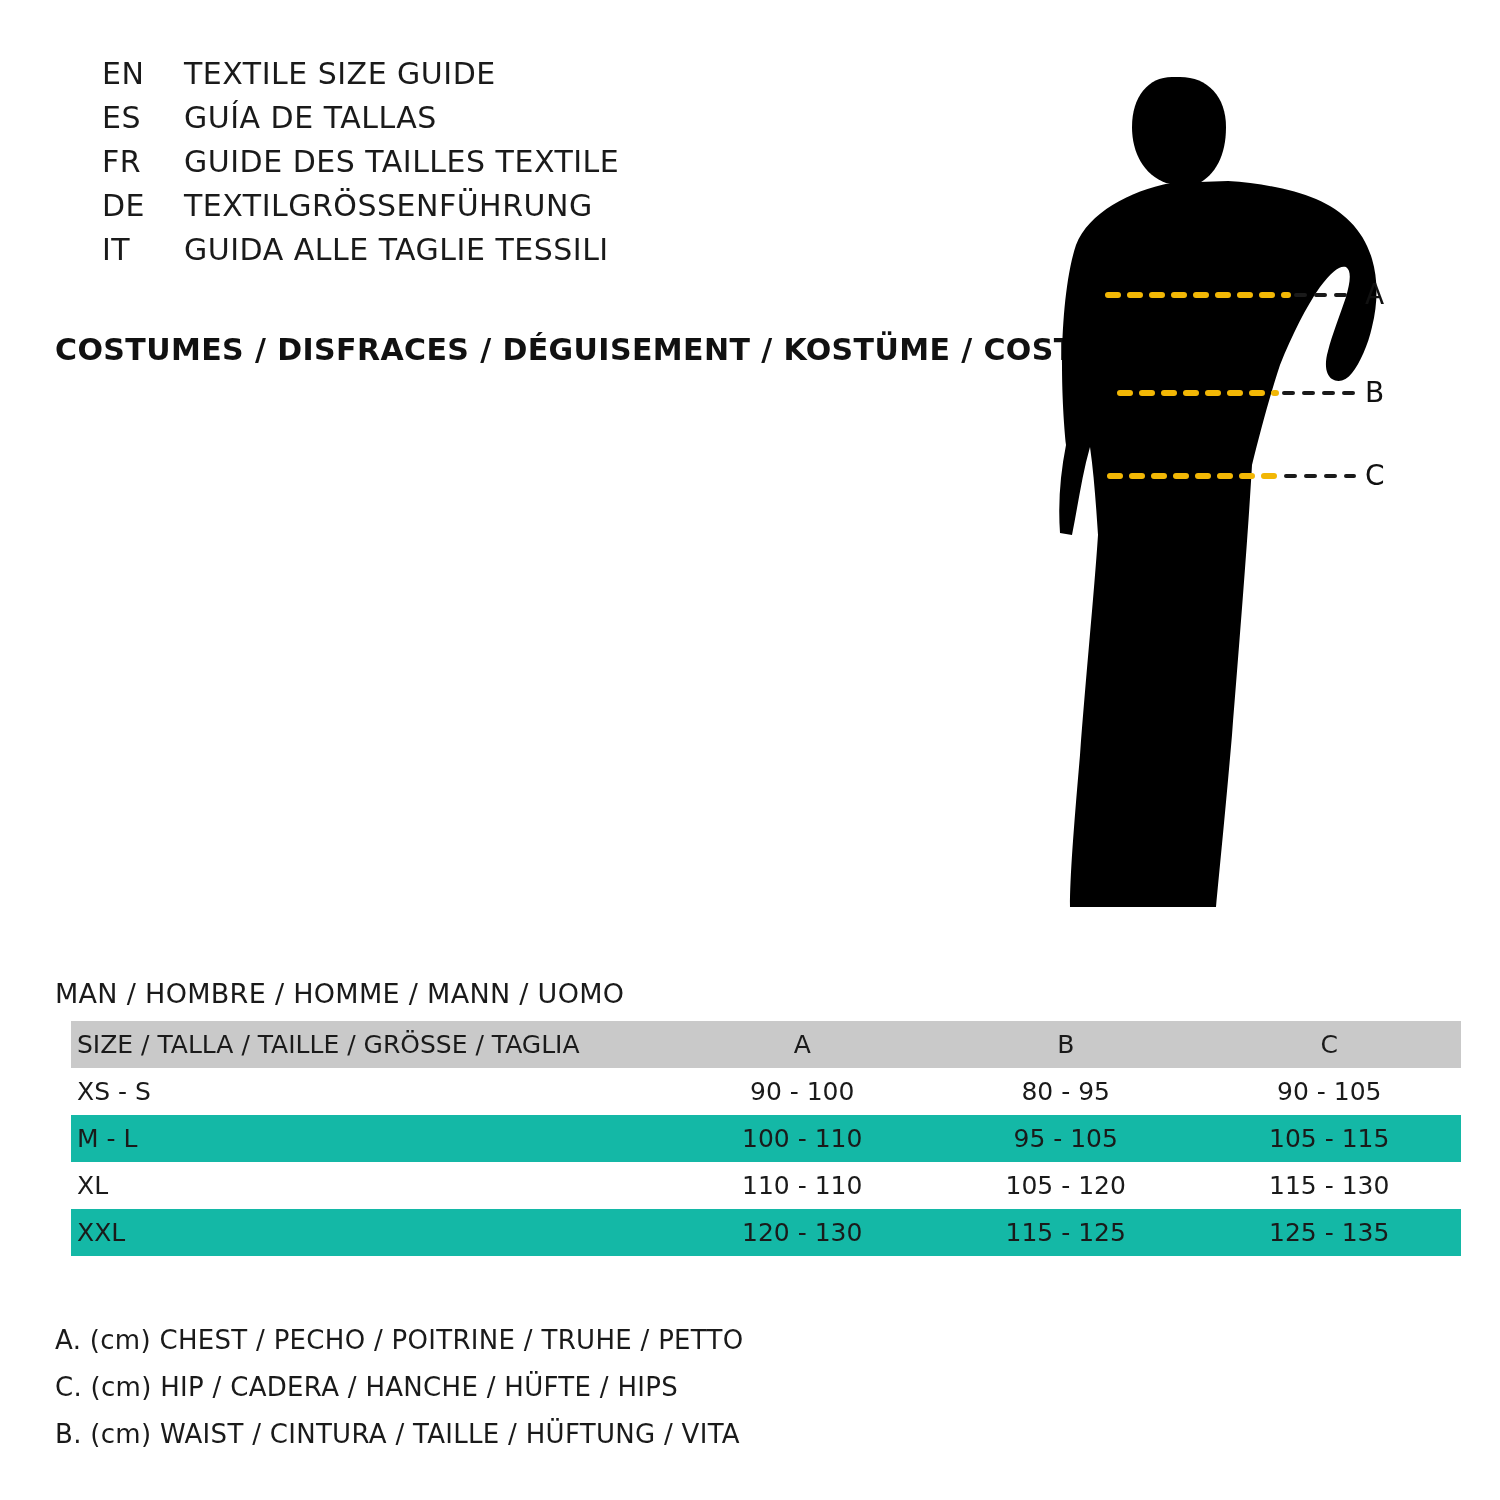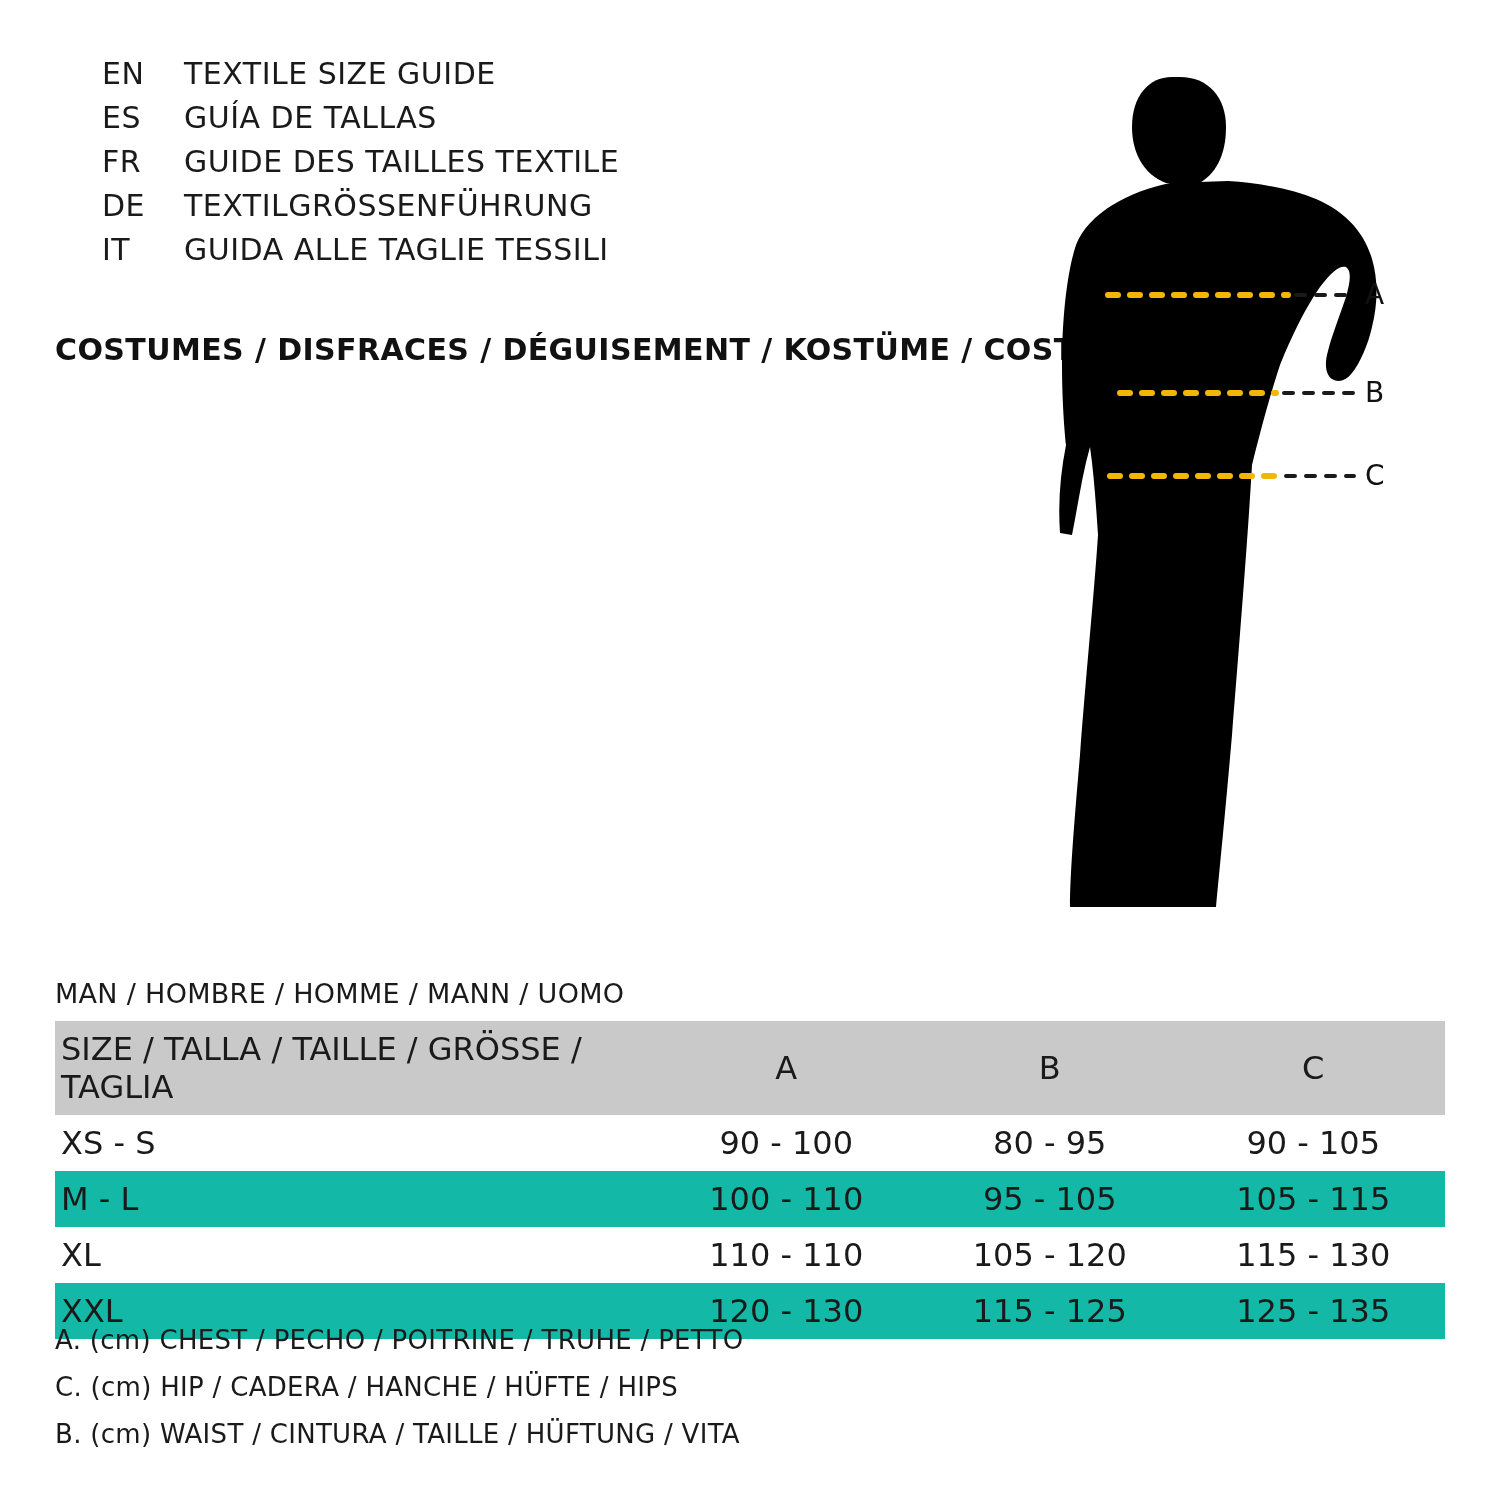--- a/index.html
+++ b/index.html
@@ -84,22 +84,23 @@
   }
   .table-caption {
     font-size: 27px;
     letter-spacing: 0.3px;
     color: #1a1a1a;
     margin-bottom: 12px;
   }
   table.size-table {
     border-collapse: collapse;
     width: 1390px;
-    font-size: 32px;
-    color: #1a1a1a;
+    font-size: 25px;
+    color: #1a1a1a;
+    margin-left: 16px;
   }
   table.size-table th,
   table.size-table td {
     padding: 9px 0 9px 0;
     font-weight: normal;
     text-align: center;
   }
   table.size-table th:first-child,
   table.size-table td:first-child {
     text-align: left;

